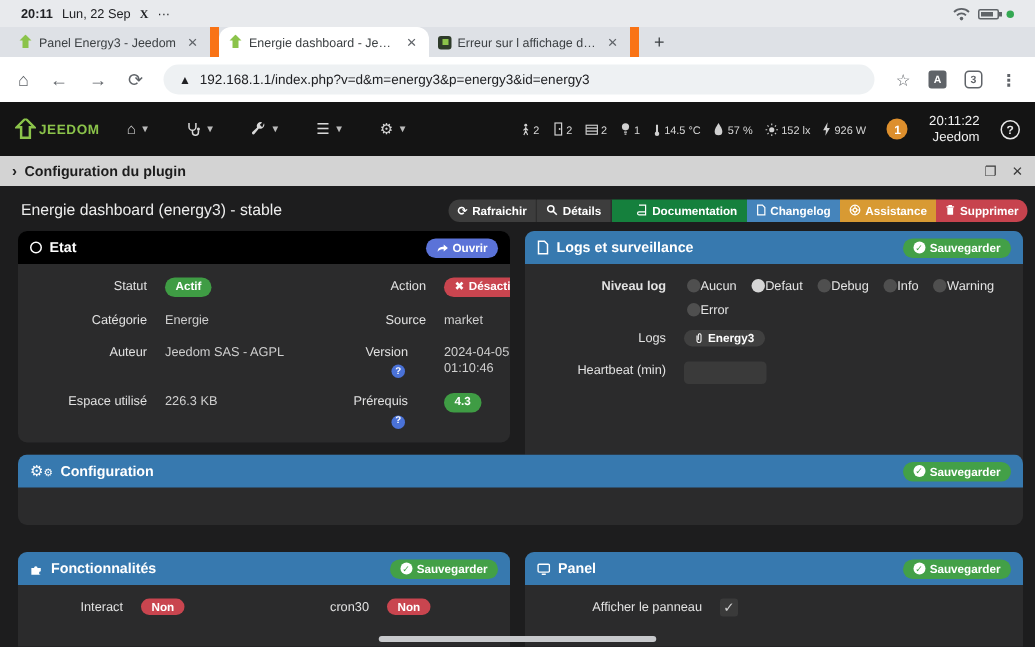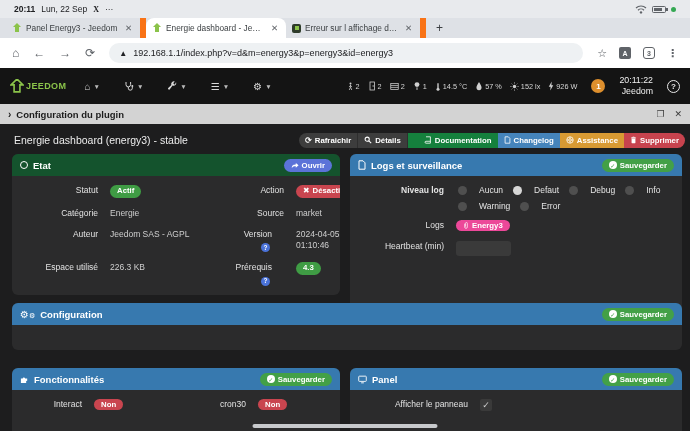--- a/index.html
+++ b/index.html
@@ -89,21 +89,21 @@
   .abtn.dark { background:#3d3d3d; border-right:1px solid #2e2e2e; }
   .abtn.blue1 { background:#15803d;padding-left:16px; }
   .abtn.blue2 { background:#4584bb; }
   .abtn.orange { background:#d89a33; }
   .abtn.red { background:#c7434e; }
   .abtn .uicon { font-size:8px; }
 
   .panel { position:absolute; border-radius:6px; overflow:hidden; background:#2b2b2c; }
   .phead { height:22px; display:flex; align-items:center; gap:5px; padding:0 8px; color:#fff;
     font-size:9.5px; font-weight:bold; }
-  .phead.green { background:#14532d; }
+  .phead.green { background:#000000; }
   .phead.blue { background:#3779af; }
   .phead-spacer { flex:1; }
   .pill-btn { display:flex; align-items:center; gap:3px; border-radius:9px; color:#fff;
     font-size:7.8px; font-weight:bold; padding:2px 7px;margin-left:48px; }
   .pill-save { background:#43a047; }
   .pill-open { background:#5b73d8; }
   .check-circle { width:8px; height:8px; border-radius:50%; background:#fff; color:#43a047;
     font-size:6px; font-weight:bold; display:flex; align-items:center; justify-content:center; }
   .ring-icon { width:8px; height:8px; border:1.4px solid #fff; border-radius:50%; display:inline-block; }
 
@@ -111,25 +111,25 @@
   .etat-grid { display:grid; grid-template-columns:88px 108px 78px 1fr; row-gap:10px; align-items:start; }
   .lbl { text-align:right; color:#e2e2e2; padding-right:12px; line-height:1.35; }
   .val { color:#cfcfcf; line-height:1.35; }
   .qwrap { display:flex; flex-direction:column; align-items:flex-end; gap:3px; }
   .qicon { width:9px; height:9px; border-radius:50%; background:#4a72d8; color:#fff; font-size:6.5px;
     font-weight:bold; display:flex; align-items:center; justify-content:center; margin-right:14px; }
   .pill { display:inline-flex; align-items:center; gap:3px; border-radius:8px; padding:1px 7px;
     font-size:7.8px; font-weight:bold; color:#fff; }
   .pill.green { background:#3f9c44; }
   .pill.red { background:#c9454f; }
-  .pill.steel { background:#ec4899; }
+  .pill.steel { background:#404040; }
 
   .logs-grid { display:grid; grid-template-columns:96px 1fr; row-gap:9px; align-items:start; }
   .radios { display:flex; flex-wrap:wrap; gap:6px 10px; max-width:225px; padding-left:2px; }
-  .radio { display:flex; align-items:center; gap:12px; color:#e4e4e4; font-size:8.5px; }
+  .radio { display:flex; align-items:center; gap:0; color:#e4e4e4; font-size:8.5px; }
   .radio-dot { width:9px; height:9px; border-radius:50%; background:#4f4f4f; }
   .radio-dot.on { background:#d6d6d6; }
   .hb-input { width:55px; height:15px; background:#3a3a3a; border:none; border-radius:3px; }
 
   .fonc-grid { display:grid; grid-template-columns:72px 88px 76px 1fr; align-items:center; }
   .panel-grid { display:grid; grid-template-columns:120px 1fr; align-items:center; }
   .checkbox { width:12px; height:12px; background:#3a3a3a; border-radius:2px; display:flex;
     align-items:center; justify-content:center; }
   .checkbox .tick { color:#cfcfcf; font-size:9px; opacity:0; }
   .checkbox.on .tick { opacity:1; }

